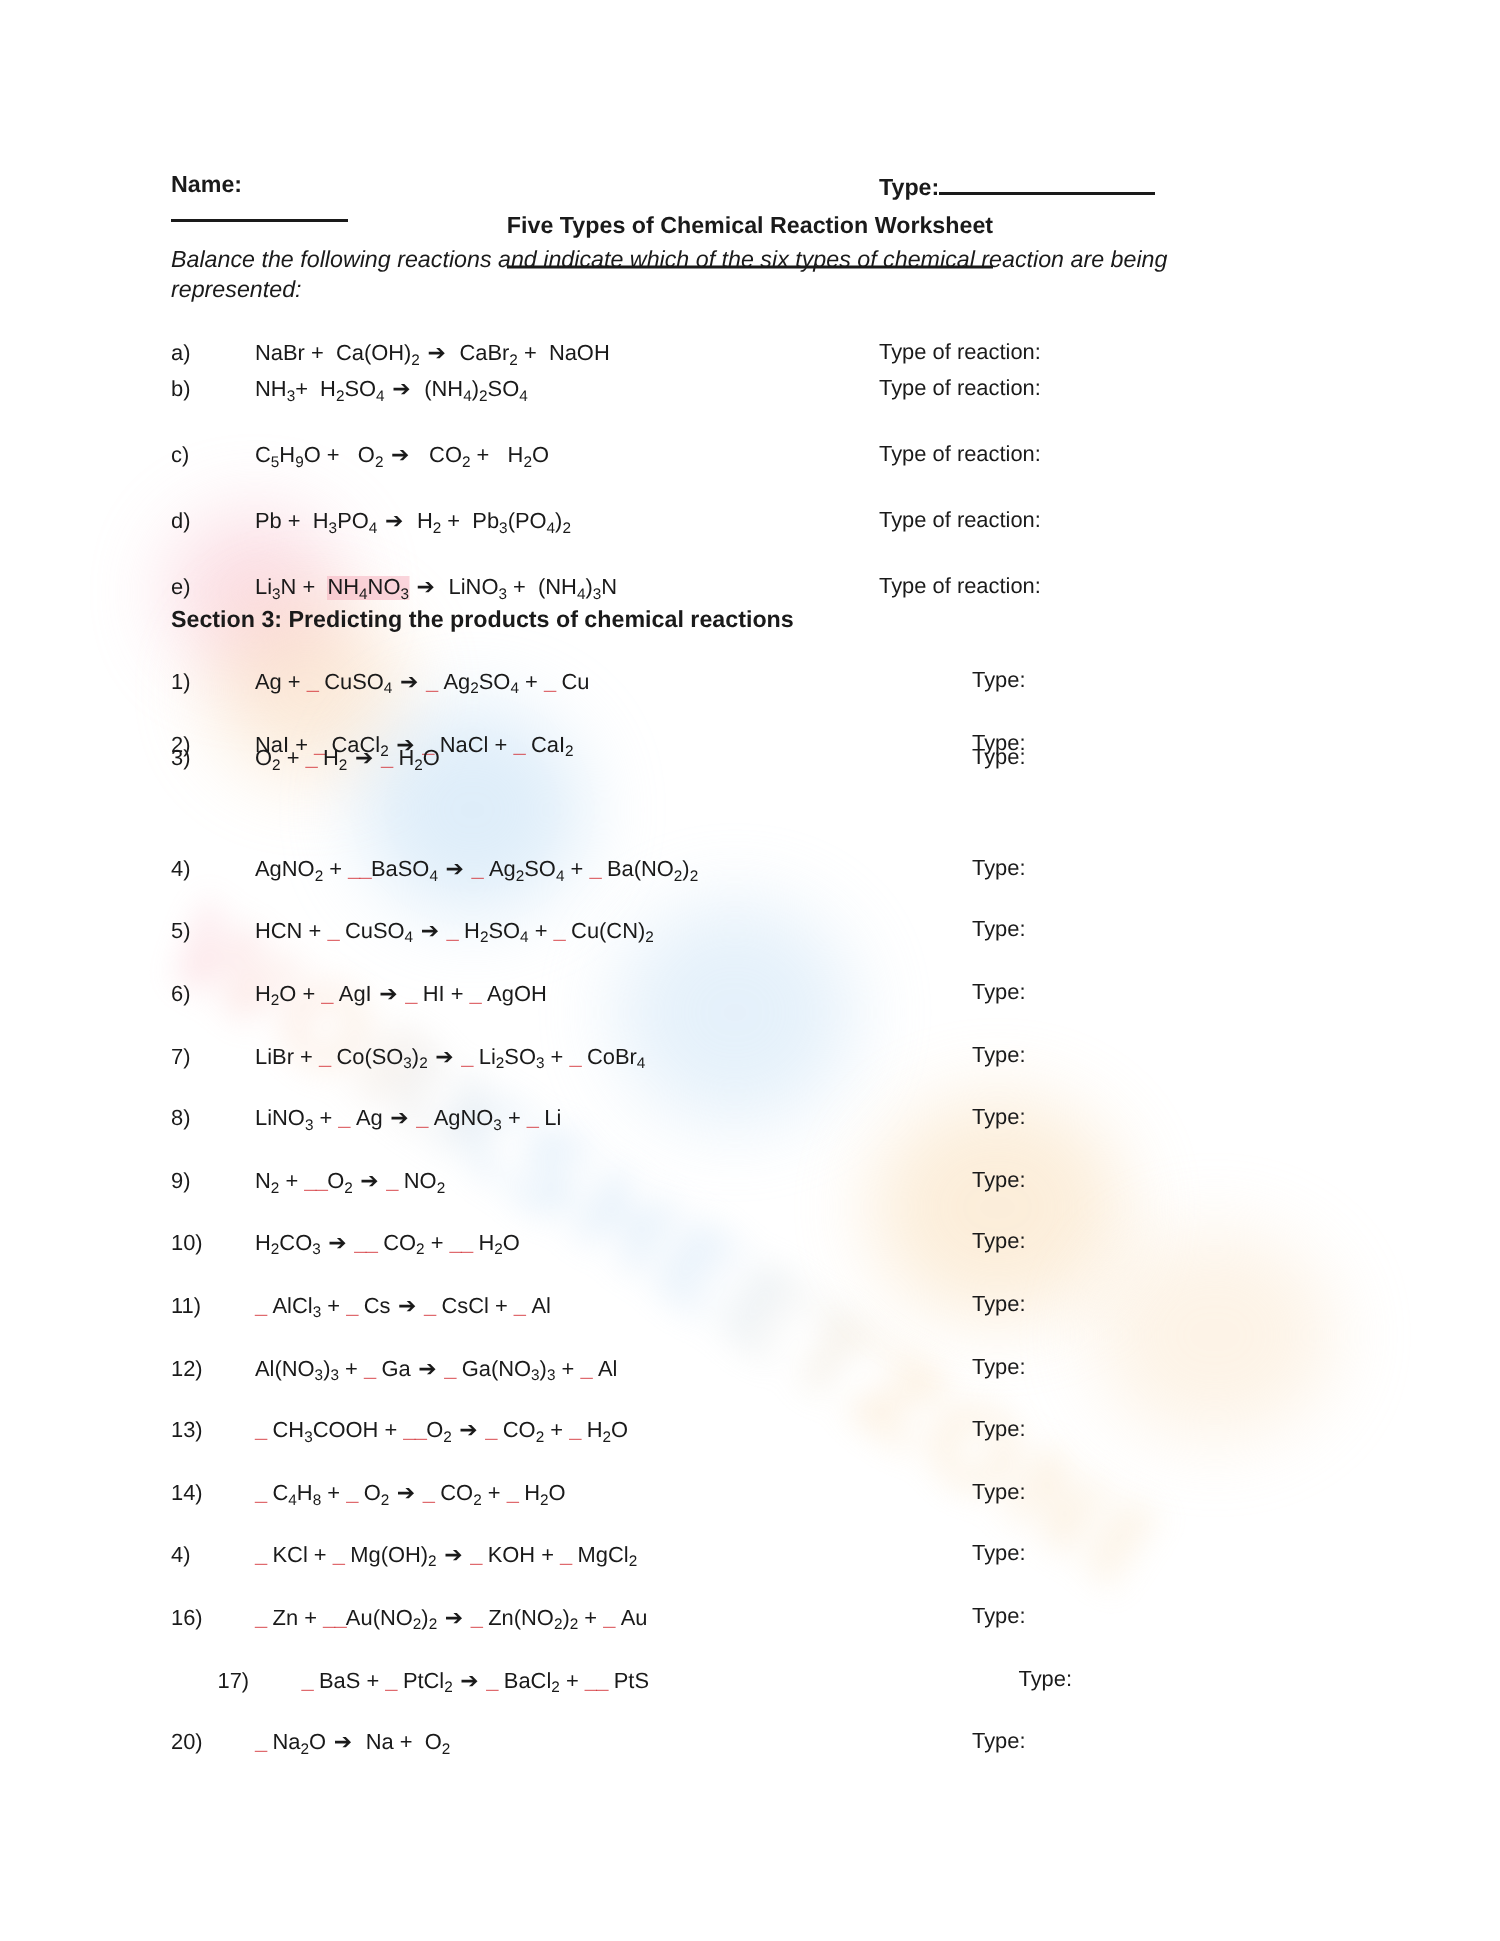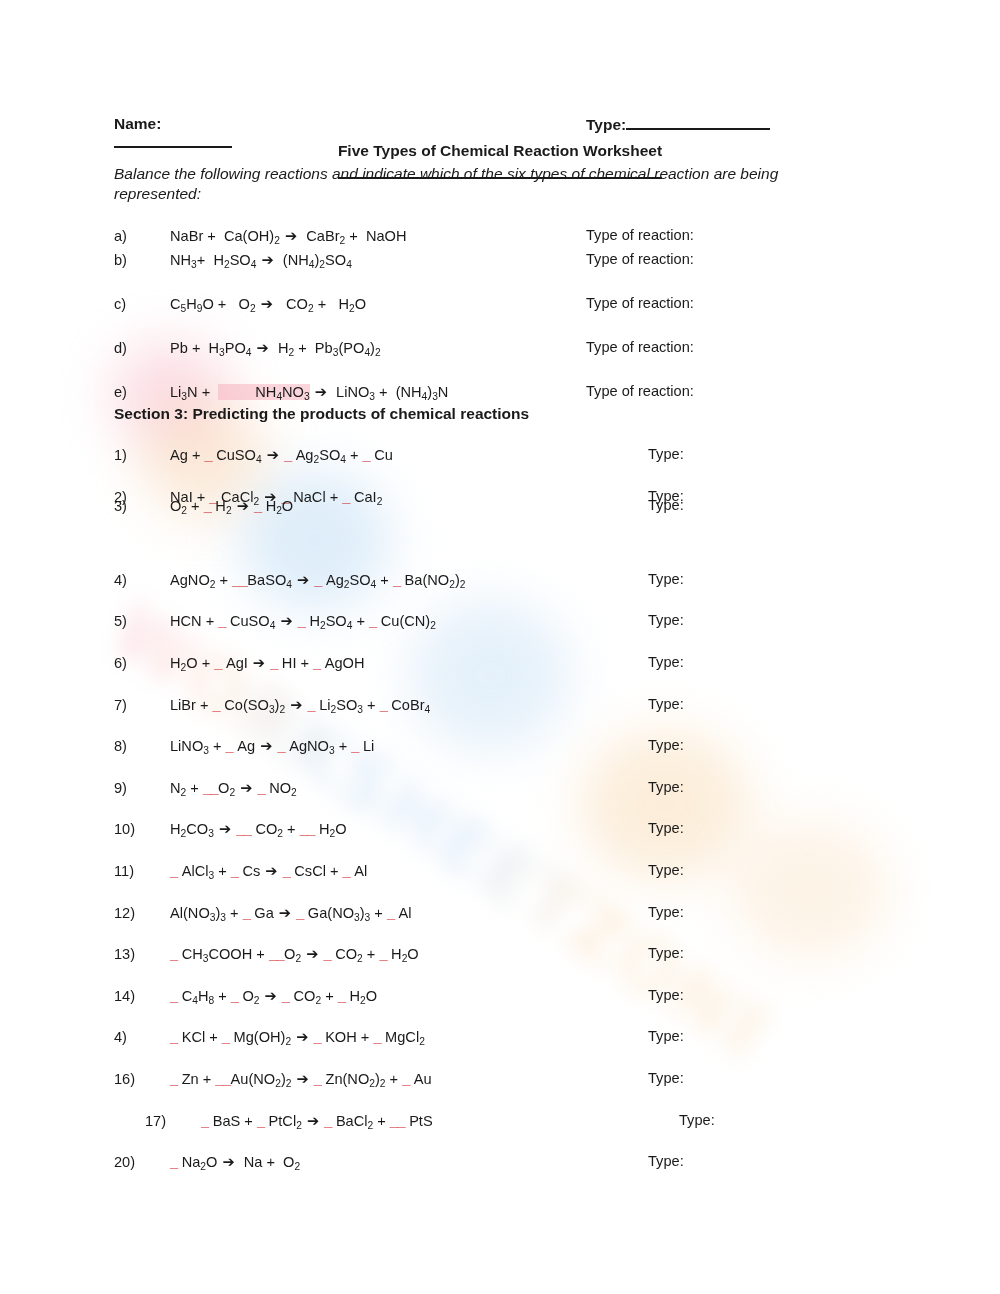--- a/index.html
+++ b/index.html
@@ -150,21 +150,21 @@
     position: absolute;
     top: 0;
     white-space: nowrap;
   }
   .letters .typecol { left: 472px; }
   .numbers .typecol { left: 534px; }
 
   sub { font-size: 0.70em; vertical-align: baseline; position: relative; bottom: -0.26em; }
   .arrow { font-family: "DejaVu Sans", sans-serif; font-weight: 700; padding: 0 1px; }
   .blank { color: #d0252b; font-weight: 700; letter-spacing: -0.5px; }
-  .hl-pink { background: rgba(246,178,192,0.55); padding-left: 37px; }
+  .hl-pink { background: rgba(246,178,192,0.55); }
 </style>
 </head>
 <body>
 
 <div id="page">
 
   <div id="watermark">
     <div class="wm-glow g1"></div>
     <div class="wm-glow g2"></div>
     <div class="wm-glow g3"></div>

